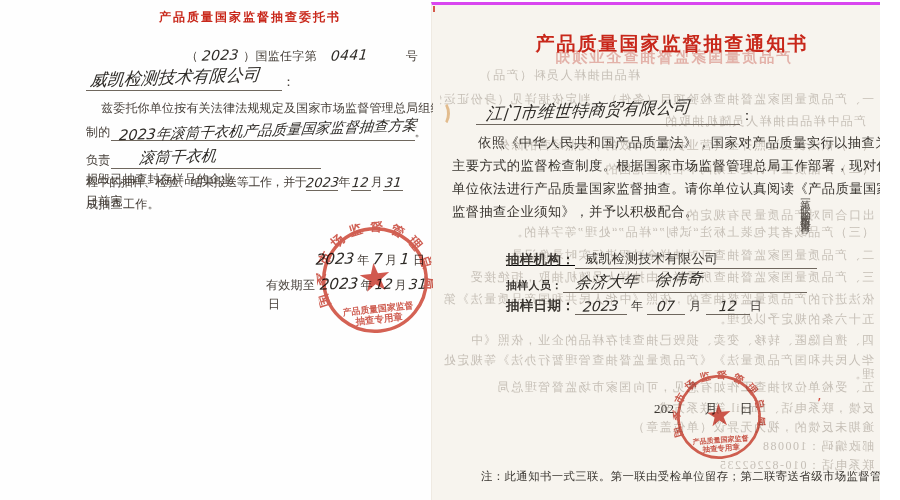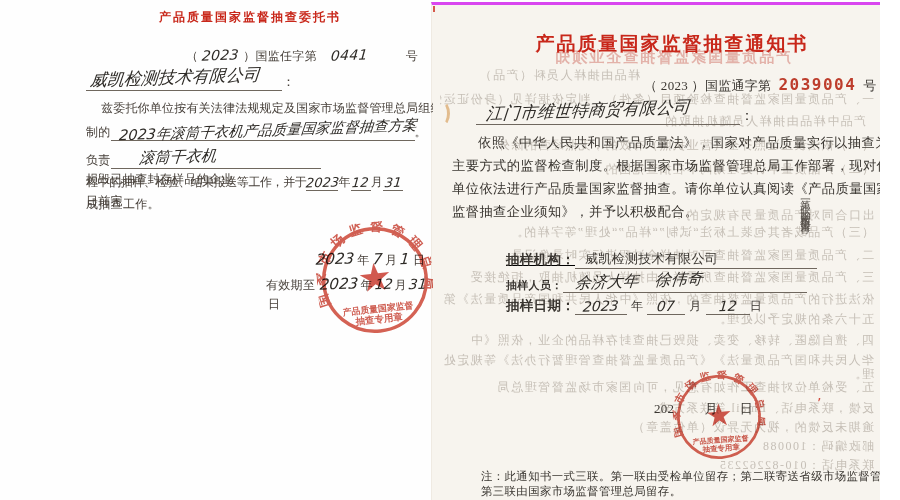--- a/index.html
+++ b/index.html
@@ -85,23 +85,20 @@
 
 <div id="pageR" class="page">
 
   <div class="abs speck" style="left:1px;top:1px;"></div>
   <div class="abs crescent" style="left:3px;top:96px;"></div>
 
   <div class="abs doc-title" style="left:40px;top:26px;width:400px;font-size:19px;z-index:2;">产品质量国家监督抽查通知书</div>
 
   <div class="bleed-red" style="left:40px;top:43px;width:400px;">产品质量国家监督抽查企业须知</div>
 
-  <div class="abs print z2" style="left:212px;top:70px;font-size:13px;">
-    <span>（ </span><span>2023</span><span> ）国监通字第</span><span class="num-red" style="margin:0 7px;">2039004</span><span>号</span>
-  </div>
 
   <div class="abs z3" style="left:44px;top:94px;">
     <span class="u hw" style="font-size:17px;padding:0 14px 2px 10px;width:240px;"><i>江门市维世特商贸有限公司</i></span><span class="print" style="font-size:14px;">：</span>
   </div>
 
   <div class="abs print z2" style="left:46px;top:129px;font-size:13.3px;letter-spacing:.4px;">依照《中华人民共和国产品质量法》，国家对产品质量实行以抽查为</div>
   <div class="abs print z2" style="left:20px;top:152px;font-size:13.3px;letter-spacing:.4px;">主要方式的监督检查制度。根据国家市场监督管理总局工作部署，现对你</div>
   <div class="abs print z2" style="left:20px;top:175px;font-size:13.3px;letter-spacing:.4px;">单位依法进行产品质量国家监督抽查。请你单位认真阅读《产品质量国家</div>
   <div class="abs print z2" style="left:20px;top:198px;font-size:13.3px;letter-spacing:.4px;">监督抽查企业须知》，并予以积极配合。</div>
 
@@ -121,21 +118,20 @@
   <div class="abs side-note" style="left:366px;top:186px;height:130px;">第一联（由受检单位留存）</div>
 
   <div class="abs print z2" style="left:222px;top:395px;font-size:13px;">
     <span>202</span><span class="gap30"></span><span>月</span><span class="gap22"></span><span>日</span>
   </div>
 
 
   <div class="abs red-mark" style="left:385px;top:390px;">’</div>
 
   <div class="abs footer" style="left:49px;top:464px;">注：此通知书一式三联。第一联由受检单位留存；第二联寄送省级市场监督管理部门；</div>
-  <div class="abs footer" style="left:49px;top:479px;">第三联由国家市场监督管理总局留存。</div>
 
   <div class="bleed" style="left:8px;top:62px;width:200px;">样品由抽样人员科（产品）</div>
   <div class="bleed" style="left:8px;top:86px;width:434px;">一、产品质量国家监督抽查检验项目（条件）、判定依据详见（身份证运知工单）主在</div>
   <div class="bleed" style="left:184px;top:108px;width:250px;">产品中样品由抽样人员随机抽取的</div>
   <div class="bleed" style="left:8px;top:132px;width:434px;">（一）依法设立证照齐全（营业执照）有效的，无照经营的除外</div>
   <div class="bleed" style="left:8px;top:156px;width:434px;">（二）产品质量申诉处理期间不在抽查范围的</div>
   <div class="bleed" style="left:8px;top:202px;width:434px;">出口合同对产品质量另有规定的：</div>
   <div class="bleed" style="left:8px;top:219px;width:434px;">（三）产品或者其包装上标注“试制”“样品”“处理”等字样的。</div>
   <div class="bleed" style="left:8px;top:242px;width:434px;">二、产品质量国家监督抽查可对抽样全过程进行实时录像记录。</div>
   <div class="bleed" style="left:8px;top:264px;width:434px;">三、产品质量国家监督抽查所需样品由抽样人员随机抽取，拒绝接受</div>

